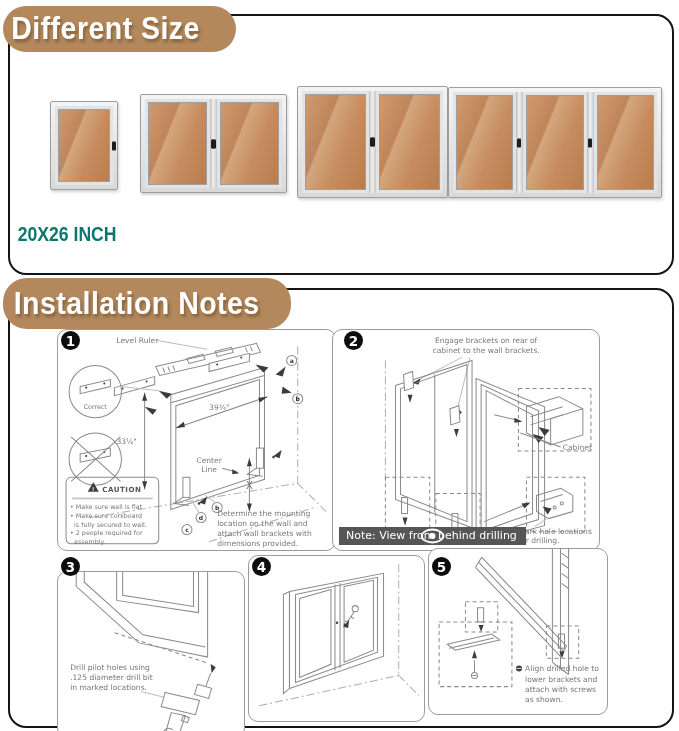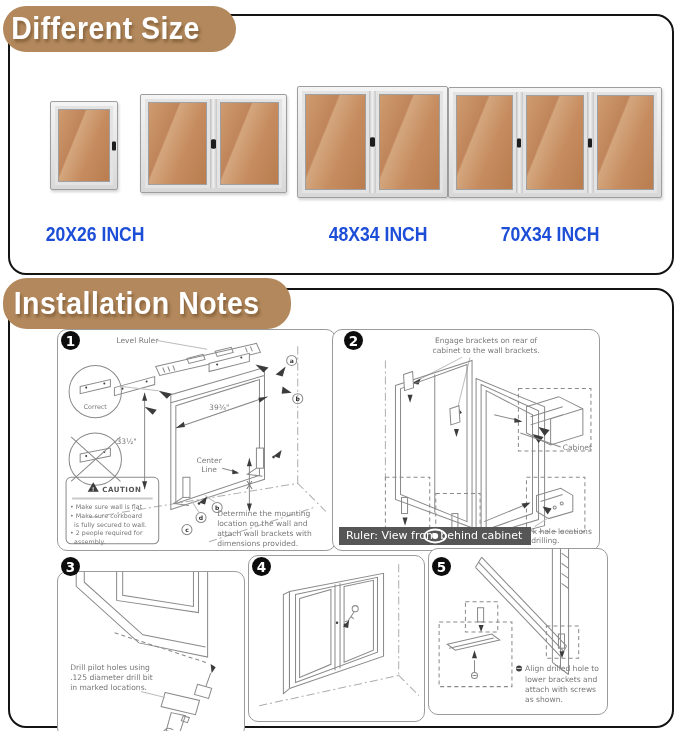--- a/index.html
+++ b/index.html
@@ -30,22 +30,22 @@
   .lock{position:absolute;top:50%;transform:translateY(-50%);width:4px;height:9px;
        background:#1d1d1d;border-radius:1px;z-index:2}
   .lock.r{right:-8px}
   .lock.l{left:-8px}
   .lock.frame{right:-6px}
   #board-1{left:50px;top:101px;width:58px;height:79px}
   #board-2{left:140px;top:94px;width:137px;height:89px}
   #board-3{left:297px;top:86px;width:141px;height:102px}
   #board-4{left:448px;top:87px;width:204px;height:101px}
 
-  .size-label{position:absolute;top:223px;width:140px;text-align:right;font-weight:700;
-       font-size:20px;color:#1d4ed8}
+  .size-label{position:absolute;top:223px;width:140px;text-align:left;font-weight:700;
+       font-size:20px;color:#0f766e}
   .size-label span{display:inline-block;transform:scaleX(.88);white-space:nowrap}
   #label-1{left:11px} #label-2{left:137px} #label-3{left:294px} #label-4{left:466px}
 
   
   .panel{position:absolute;border:1px solid #9b9b9b;border-radius:10px;background:#fff}
   #panel-1{left:57px;top:329px;width:277px;height:220px}
   #panel-2{left:332px;top:329px;width:266px;height:220px}
   #panel-3{left:57px;top:571px;width:186px;height:165px}
   #panel-4{left:248px;top:555px;width:175px;height:165px}
   #panel-5{left:428px;top:548px;width:178px;height:165px}
@@ -113,22 +113,20 @@
       </div>
     <div class="divider"></div>
     <div class="door">
         <span class="lock r"></span>
       </div>
     <div class="divider"></div>
     <div class="door"></div>
   </div>
 
   <div class="size-label" id="label-1"><span>20X26 INCH</span></div>
-  <div class="size-label" id="label-3"><span>48X34 INCH</span></div>
-  <div class="size-label" id="label-4"><span>70X34 INCH</span></div>
 
   <div class="section" id="sec-install"></div>
   <div class="header-badge" id="badge-install">
     <span>Installation Notes</span>
   </div>
 
   <div class="step-badge" id="sb1">1</div>
   <div class="step-badge" id="sb2">2</div>
   <div class="step-badge" id="sb3">3</div>
   <div class="step-badge" id="sb4">4</div>
@@ -298,21 +296,21 @@
       <path class="ln" d="M226 116 L186 102"></path>
       <text x="184" y="202">Mark hole locations</text>
       <text x="184" y="211">for drilling.</text>
       <path class="lt" d="M200 195 L214 186"></path>
     </svg>
     <div class="note-banner">
       <svg width="13" height="10" viewBox="0 0 13 10">
         <ellipse cx="6.5" cy="5" rx="6" ry="3.6" fill="none" stroke="#fff" stroke-width="1"></ellipse>
         <circle cx="6.5" cy="5" r="1.7" fill="#fff"></circle>
       </svg>
-      <span>Ruler: View from behind cabinet</span>
+      <span>Note: View from behind drilling</span>
     </div>
   </div>
 
   <div class="panel" id="panel-3">
     <svg viewBox="0 0 184 163">
       <g>
         <path class="ln" d="M58 0 V28 L139 40 V0"></path>
         <path class="ln" d="M64 0 V23 L134 34 V0"></path>
         <path class="ln" d="M18 0 V14 L80 70 L148 84 V0"></path>
         <path class="ln" d="M26 0 V10 L84 62 L146 74"></path>

